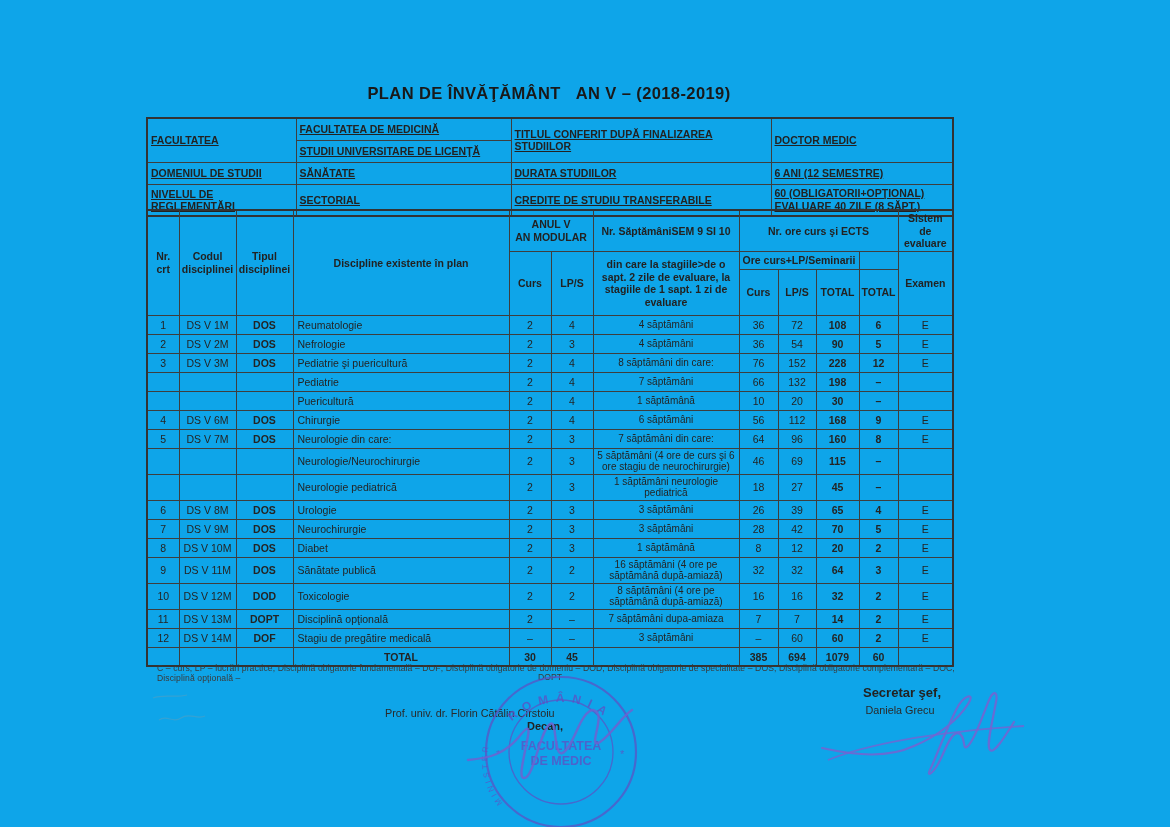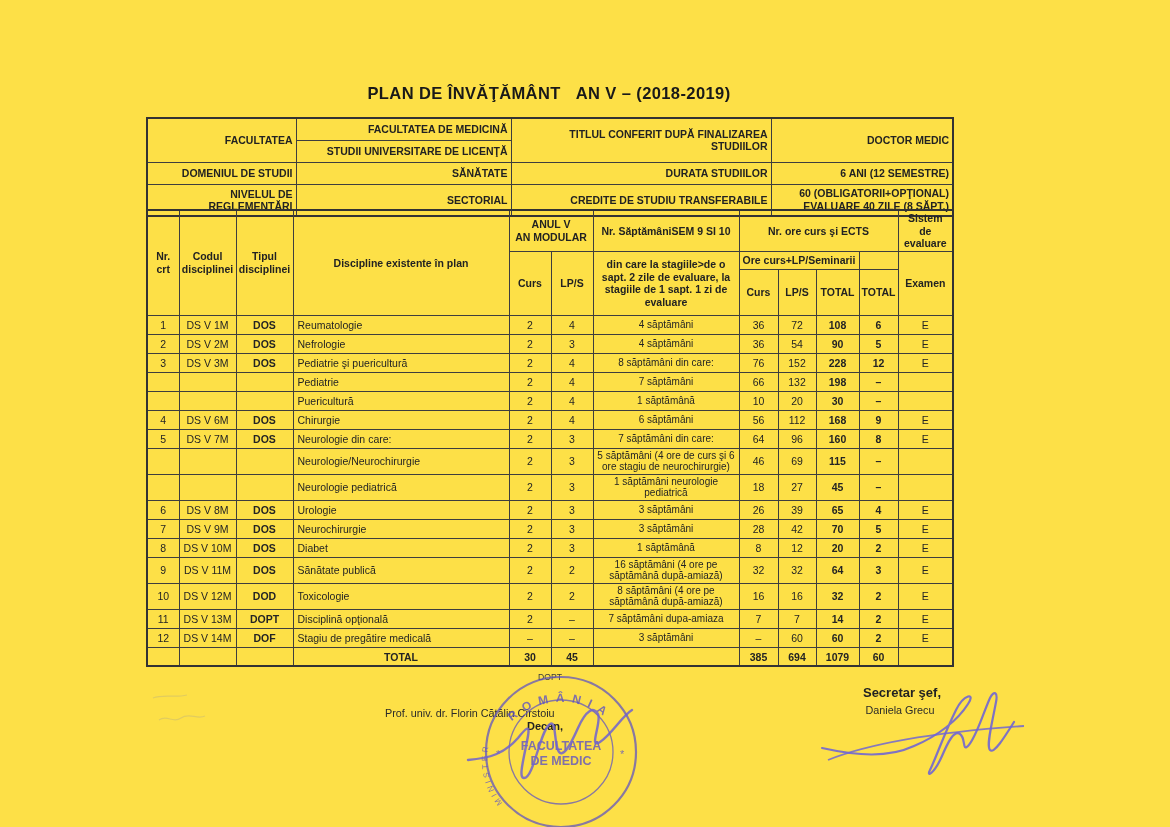--- a/index.html
+++ b/index.html
@@ -1,35 +1,35 @@
 <!DOCTYPE html>
 <html><head>
 <meta charset="utf-8">
 <style>
   * { margin:0; padding:0; box-sizing:border-box; }
   html,body { background:#ffffff; }
   .page {
     position:relative; width:1170px; height:827px;
-    background:#fde047; overflow:hidden;
+    background:#0ea5e9; overflow:hidden;
     font-family:"Liberation Sans", sans-serif;
     color:#1f1f1f;
   }
   .doc-title {
     position:absolute; left:146px; top:84px; width:806px;
     text-align:center; font-size:16.5px; font-weight:bold;
     letter-spacing:.4px; color:#191919;
   }
   table { border-collapse:collapse; table-layout:fixed; }
   th, td { border:1px solid #3e3e3e; overflow:hidden; }
 
   
   .info-table { position:absolute; left:146px; top:117px; width:806px; border:2px solid #333; }
   .info-table th {
-    font-size:10.5px; font-weight:bold; text-align:right;
-    vertical-align:middle; padding:2px 3px; color:#222;
+    font-size:10.5px; font-weight:bold; text-align:left;
+    vertical-align:middle; padding:2px 3px; color:#222;text-decoration:underline;
   }
   .info-table .h22 { height:22px; }
   .info-table .h26 { height:26px; }
   .two-line { line-height:1.25; }
 
   
   .main-table { position:absolute; left:146px; top:209px; width:806px; border:2px solid #333; }
   .main-table th {
     font-size:10.5px; font-weight:bold; text-align:center;
     vertical-align:middle; padding:1px 2px; line-height:1.2; color:#222;
@@ -389,20 +389,21 @@
           <td class="c"></td>
           <td class="c b">385</td>
           <td class="c b">694</td>
           <td class="c b">1079</td>
           <td class="c b">60</td>
           <td class="c"></td>
         </tr>
       </tbody>
   </table>
 
+  <div class="footnote">C – curs; LP – lucrări practice; Disciplină obigatorie fundamentală – DOF; Disciplină obigatorie de domeniu – DOD; Disciplină obigatorie de specialitate – DOS; Disciplină obligatorie complementară – DOC; Disciplină opţională –</div>
   <div class="dopt">DOPT</div>
 
   <div class="decan-title">Decan,</div>
   <div class="decan-name">Prof. univ. dr. Florin Cătălin Cîrstoiu</div>
   <div class="secretar-title">Secretar şef,</div>
   <div class="secretar-name">Daniela Grecu</div>
 
   <svg class="stamp-wrap" viewBox="0 0 198 161">
     <defs>
       <path id="arcTop" d="M 29 108 A 72 72 0 0 1 173 108"></path>

